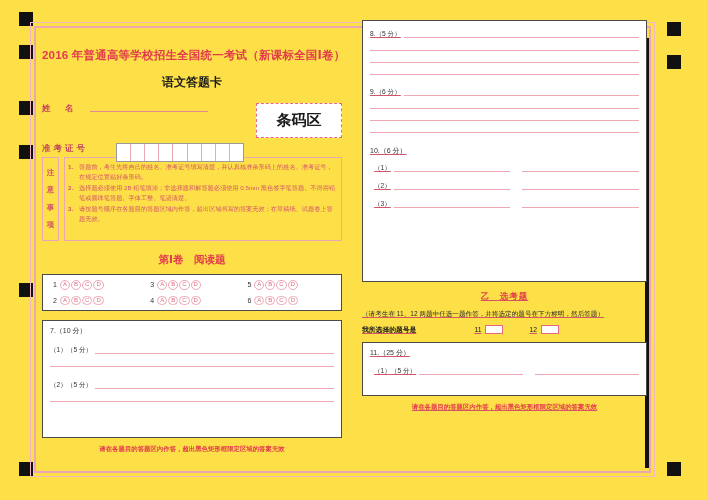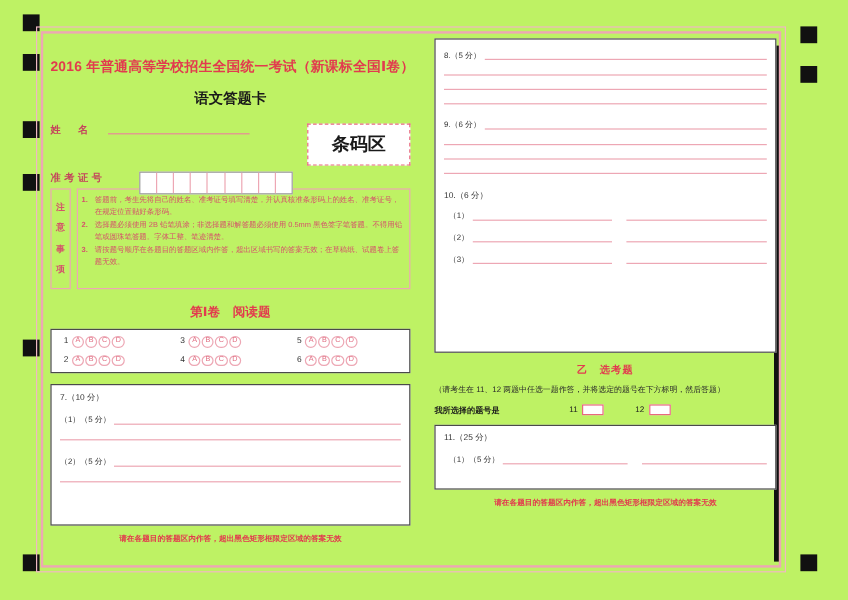--- a/index.html
+++ b/index.html
@@ -12,21 +12,21 @@
     height: 500px;
     overflow: hidden;
     font-family: "Liberation Sans", "DejaVu Sans", sans-serif;
     color: #d4546a;
   }
 
   #sheet {
     position: relative;
     width: 707px;
     height: 500px;
-    background: #bef264;
+    background: #fde047;
   }
 
   
   .reg-sq {
     position: absolute;
     width: 14px;
     height: 14px;
     background: #111111;
   }
   .reg-bar-right {
@@ -59,23 +59,24 @@
   .col-left {
     position: absolute;
     left: 42px;
     top: 32px;
     width: 300px;
     height: 435px;
   }
   .col-right {
     position: absolute;
     left: 362px;
-    top: 32px;
+    top: 20px;
     width: 285px;
     height: 435px;
+    text-decoration: underline;
   }
 
   
   .main-title {
     text-align: center;
     font-size: 11.5px;
     font-weight: bold;
     color: #e23b4e;
     letter-spacing: 0.2px;
     margin-top: 16px;

